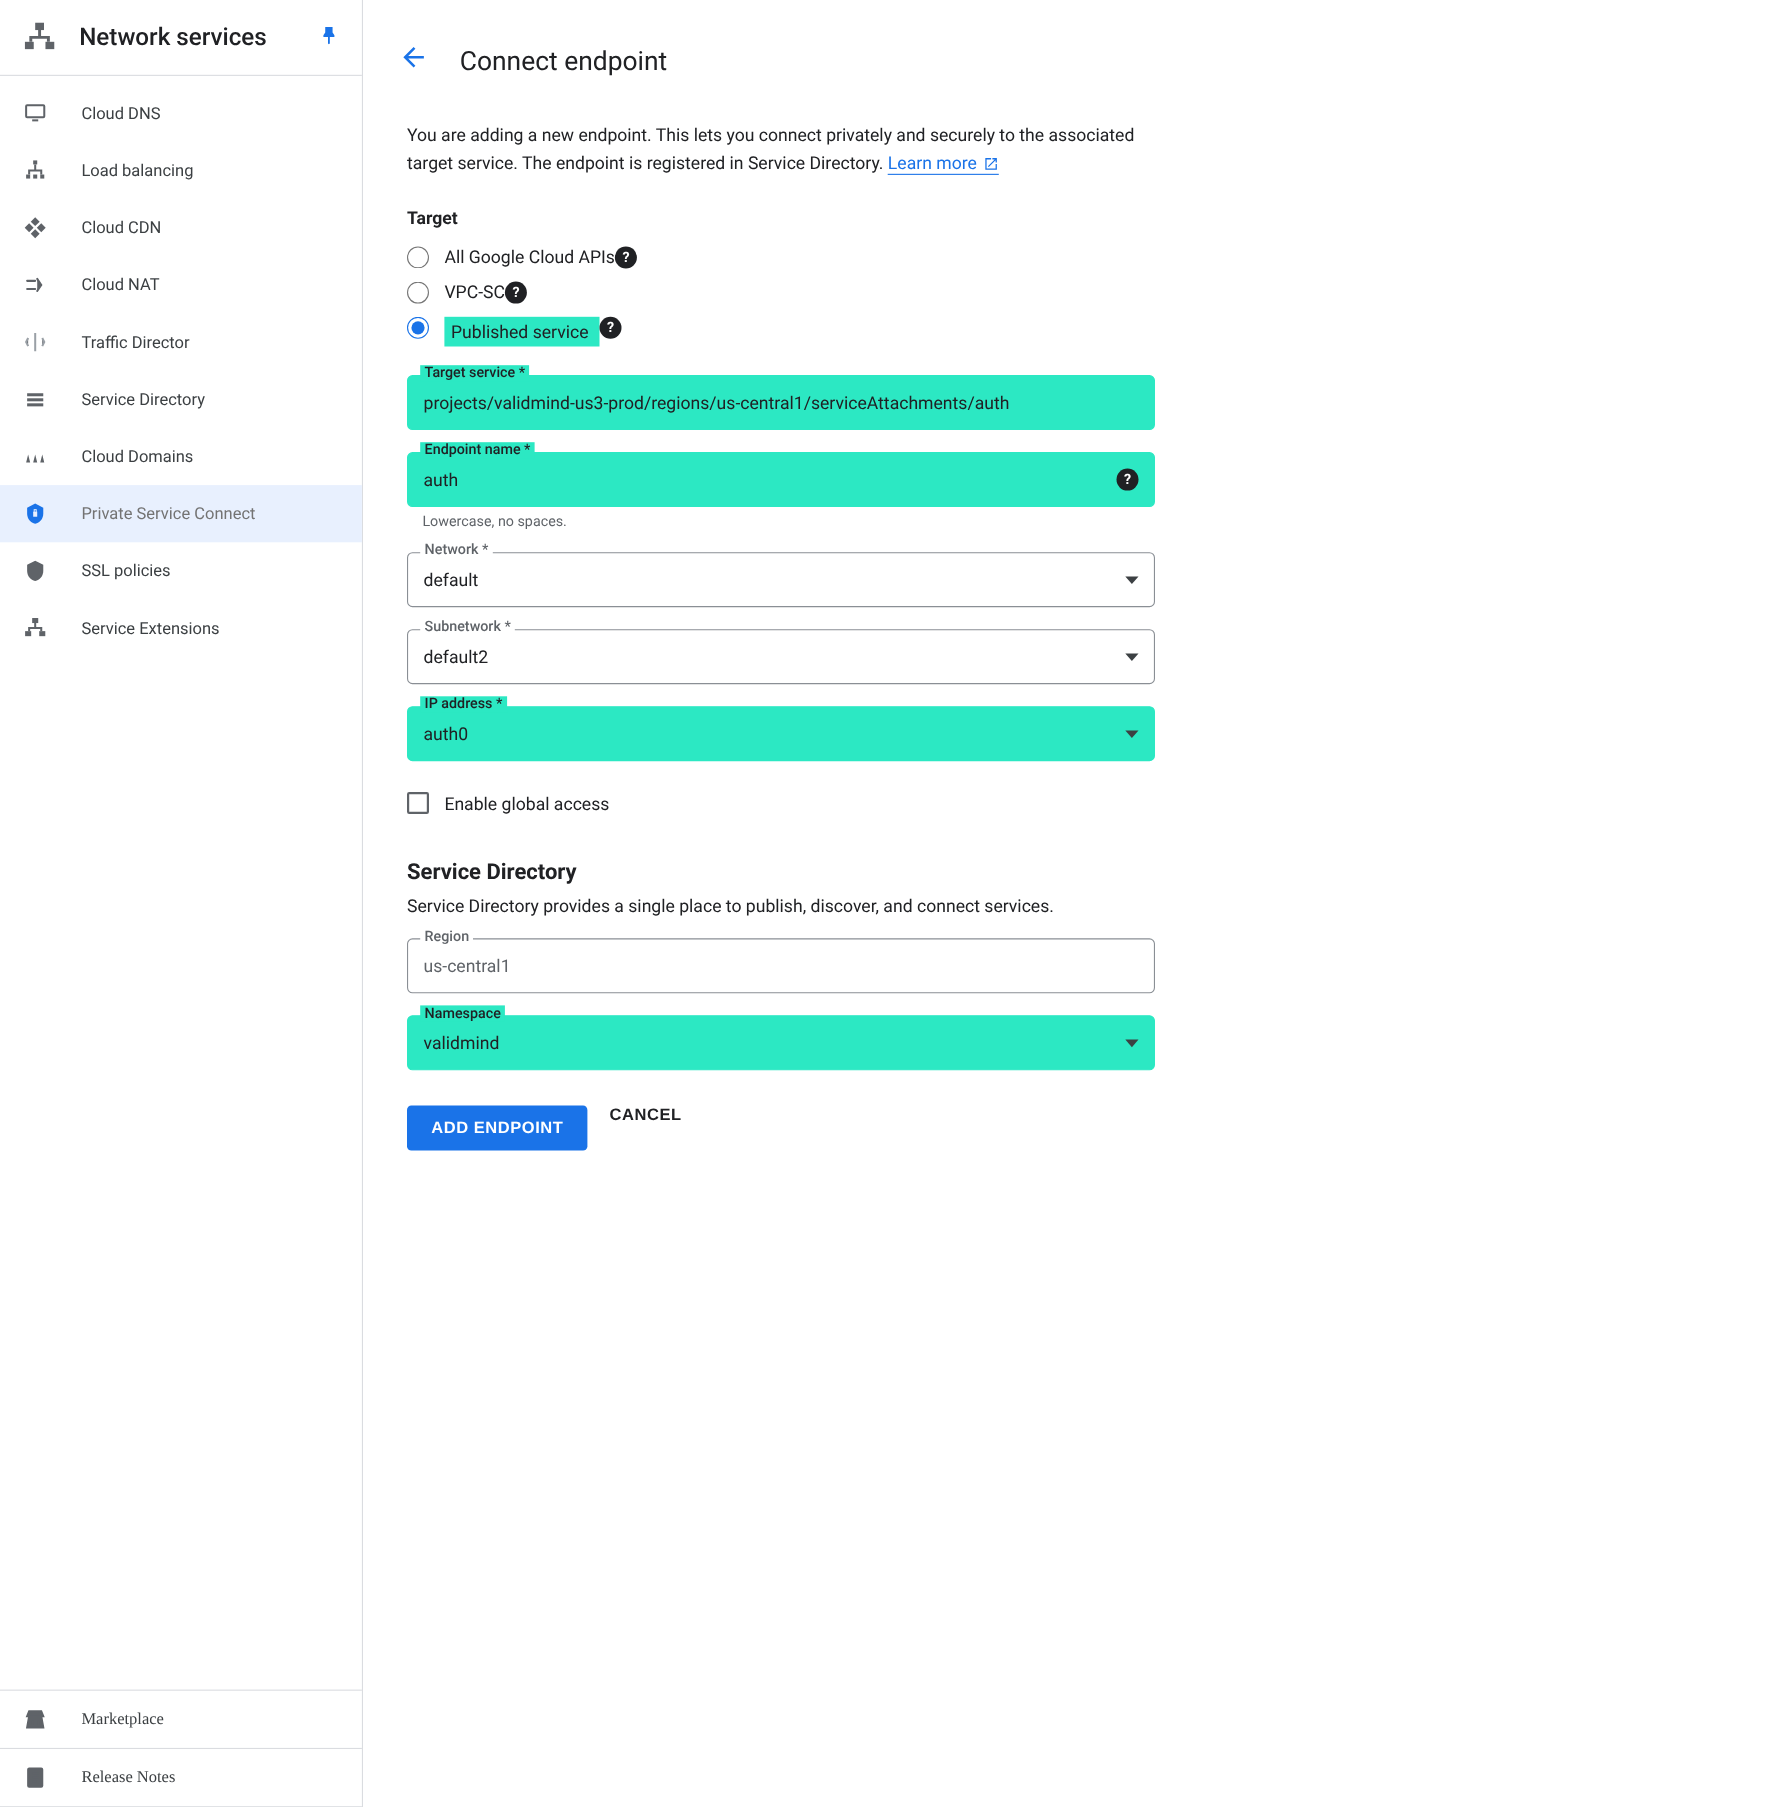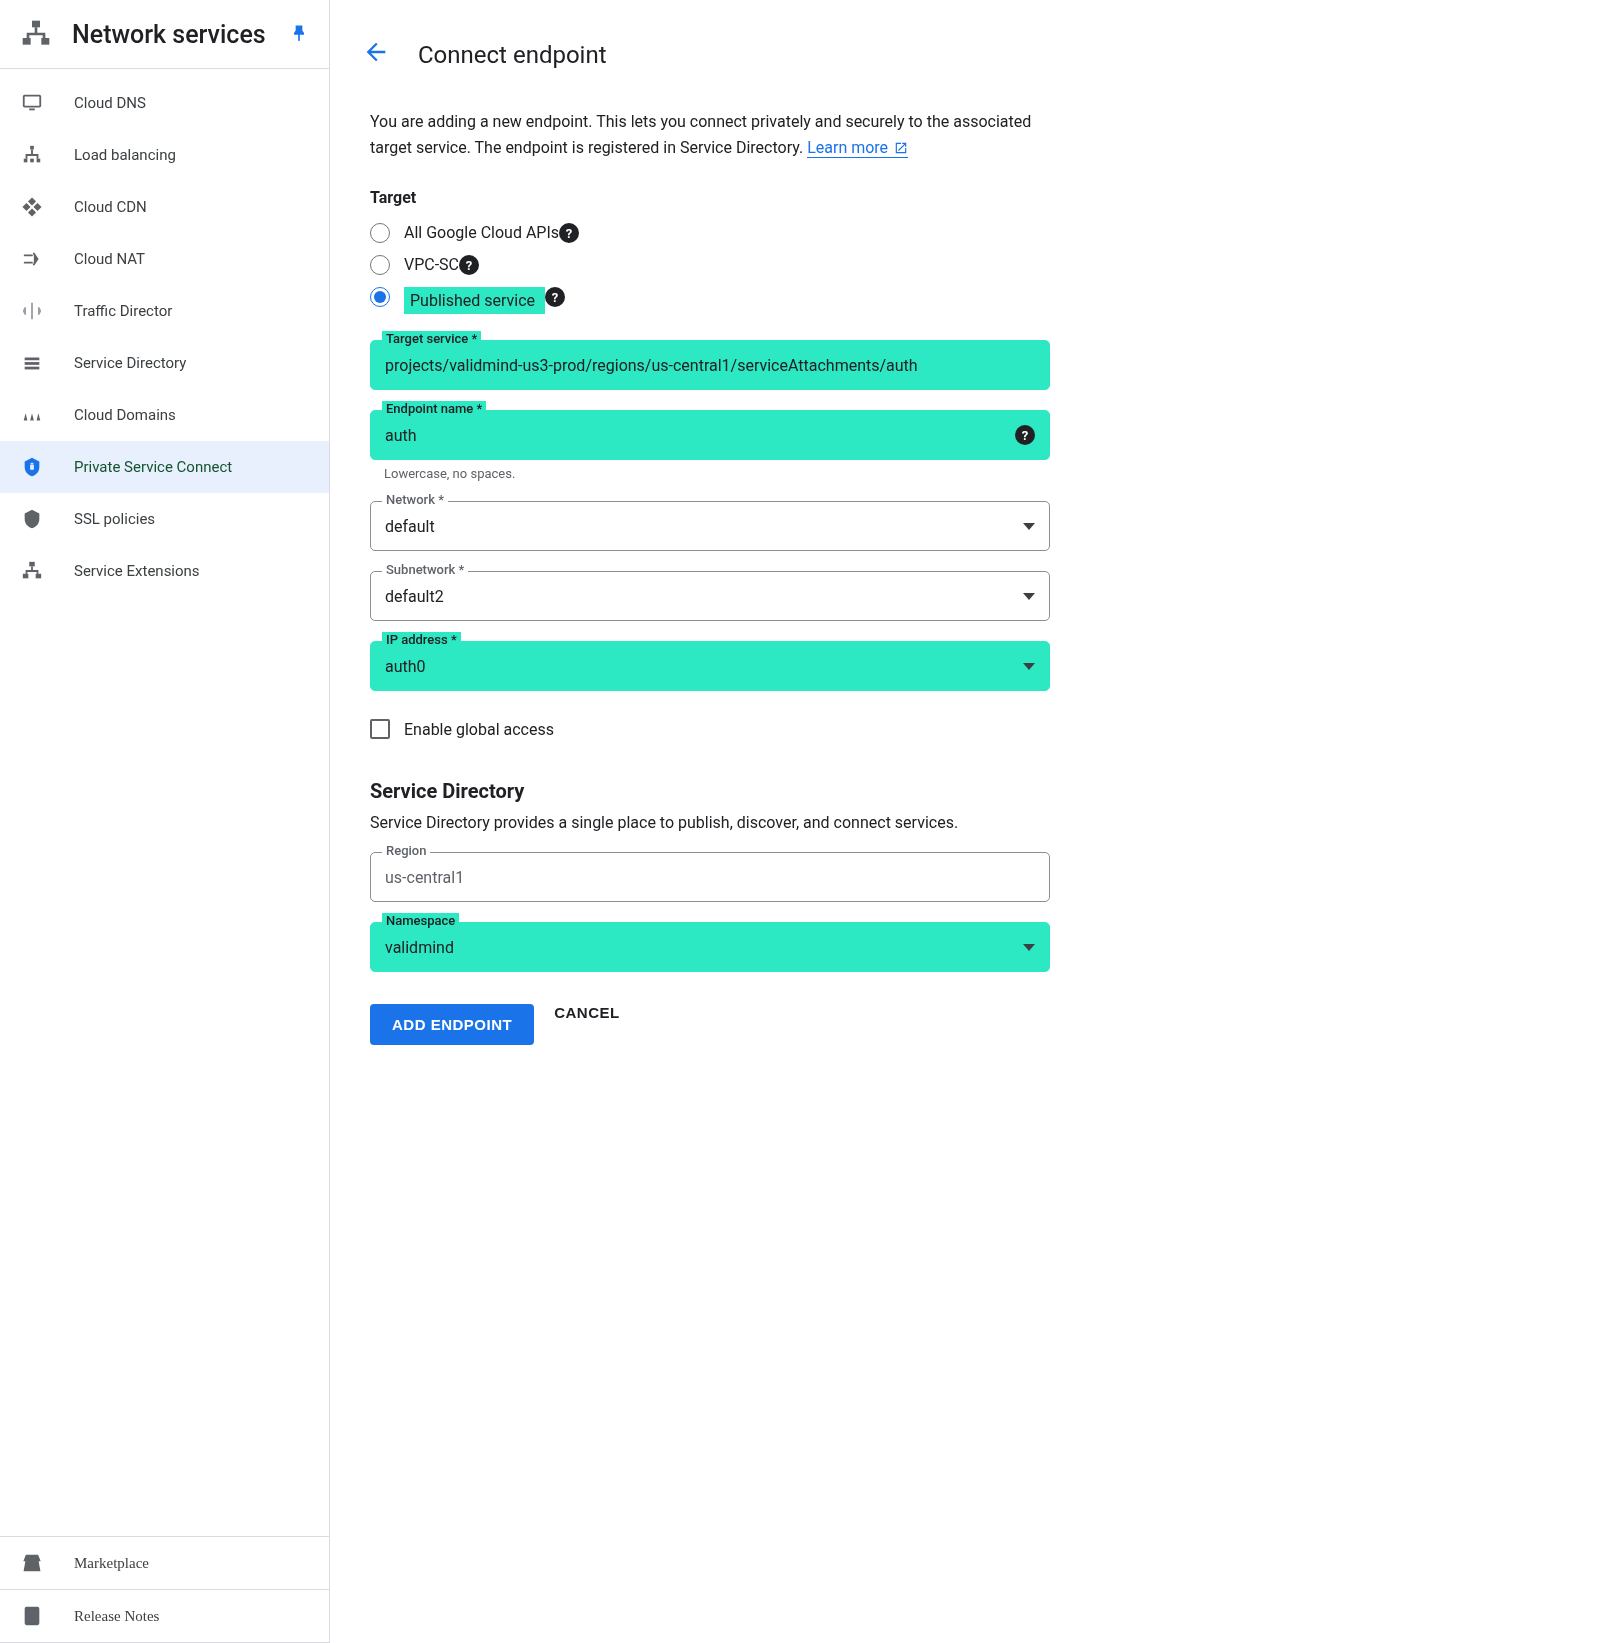--- a/index.html
+++ b/index.html
@@ -3,25 +3,25 @@
 <meta charset="utf-8">
 <style>
 * { box-sizing: border-box; margin: 0; padding: 0; }
 body { font-family: 'Google Sans', Roboto, Arial, sans-serif; font-size: 14px; color: #202124; background: #fff; }
 .app { display: flex; min-height: 100vh; }
 
 
 .sidebar { width: 330px; border-right: 1px solid #dadce0; display: flex; flex-direction: column; }
 .sidebar-header { display: flex; align-items: center; padding: 18px 20px; border-bottom: 1px solid #dadce0; }
 .sidebar-header .icon { width: 32px; height: 32px; margin-right: 20px; fill: #5f6368; }
-.sidebar-header .title { font-size: 25px; font-weight: 500; flex: 1; }
+.sidebar-header .title { font-size: 22px; font-weight: 500; flex: 1; }
 .pin-icon { width: 20px; fill: #1a73e8; }
 .sidebar-nav { flex: 1; padding-top: 8px; }
 .nav-item { display: flex; align-items: center; padding: 14px 20px; cursor: pointer; font-size: 15px; color: #3c4043; }
-.nav-item.active { background: #e8f0fe; color: #14532d; }
+.nav-item.active { background: #e8f0fe; color: #737373; }
 .nav-item .nav-icon { width: 24px; height: 24px; margin-right: 30px; display:flex; align-items:center; justify-content:center; }
 .nav-item .nav-icon svg { width: 22px; height: 22px; fill: #5f6368; }
 .nav-item.active .nav-icon svg { fill: #1a73e8; }
 .sidebar-footer { border-top: 1px solid #dadce0; font-family: Liberation Serif, serif; }
 .sidebar-footer .nav-item { border-bottom: 1px solid #dadce0; }
 
 
 .main { flex: 1; padding: 0 0 40px 0; }
 .main-header { display: flex; align-items: flex-end; padding: 20px 32px; margin-top: 18px; }
 .back-arrow { width: 28px; height: 28px; fill: #1a73e8; margin-right: 28px; cursor: pointer; }

